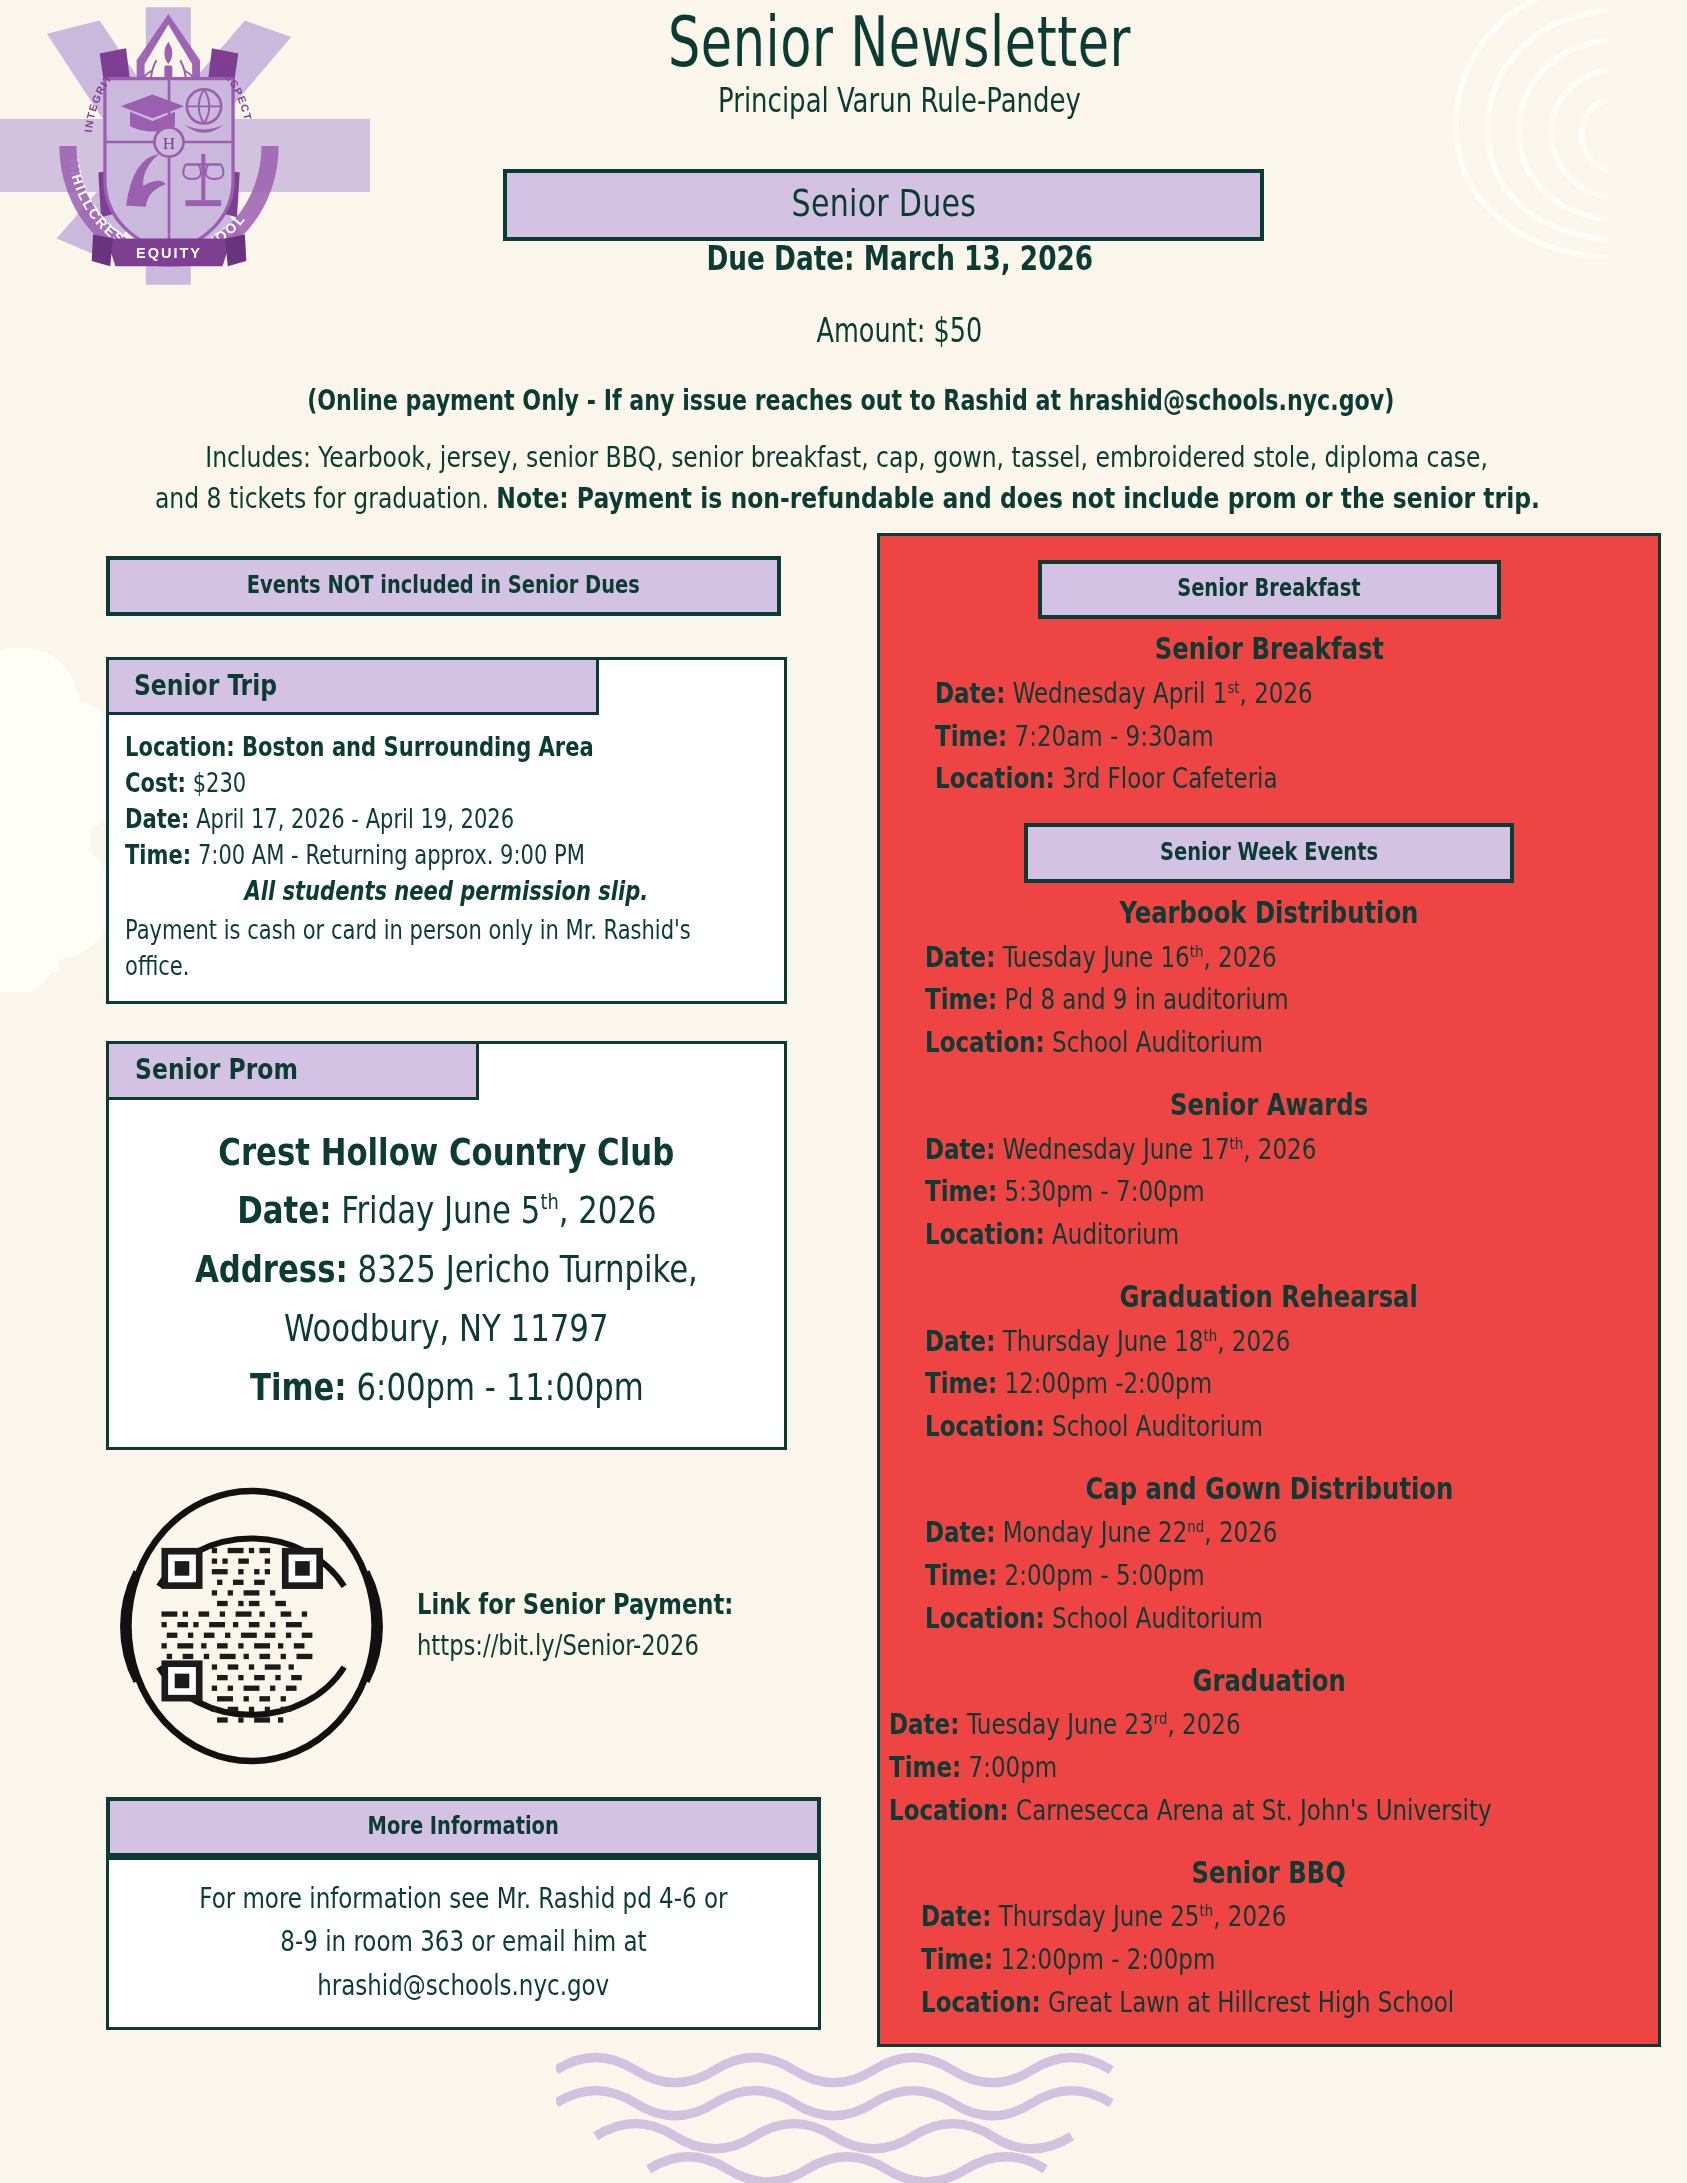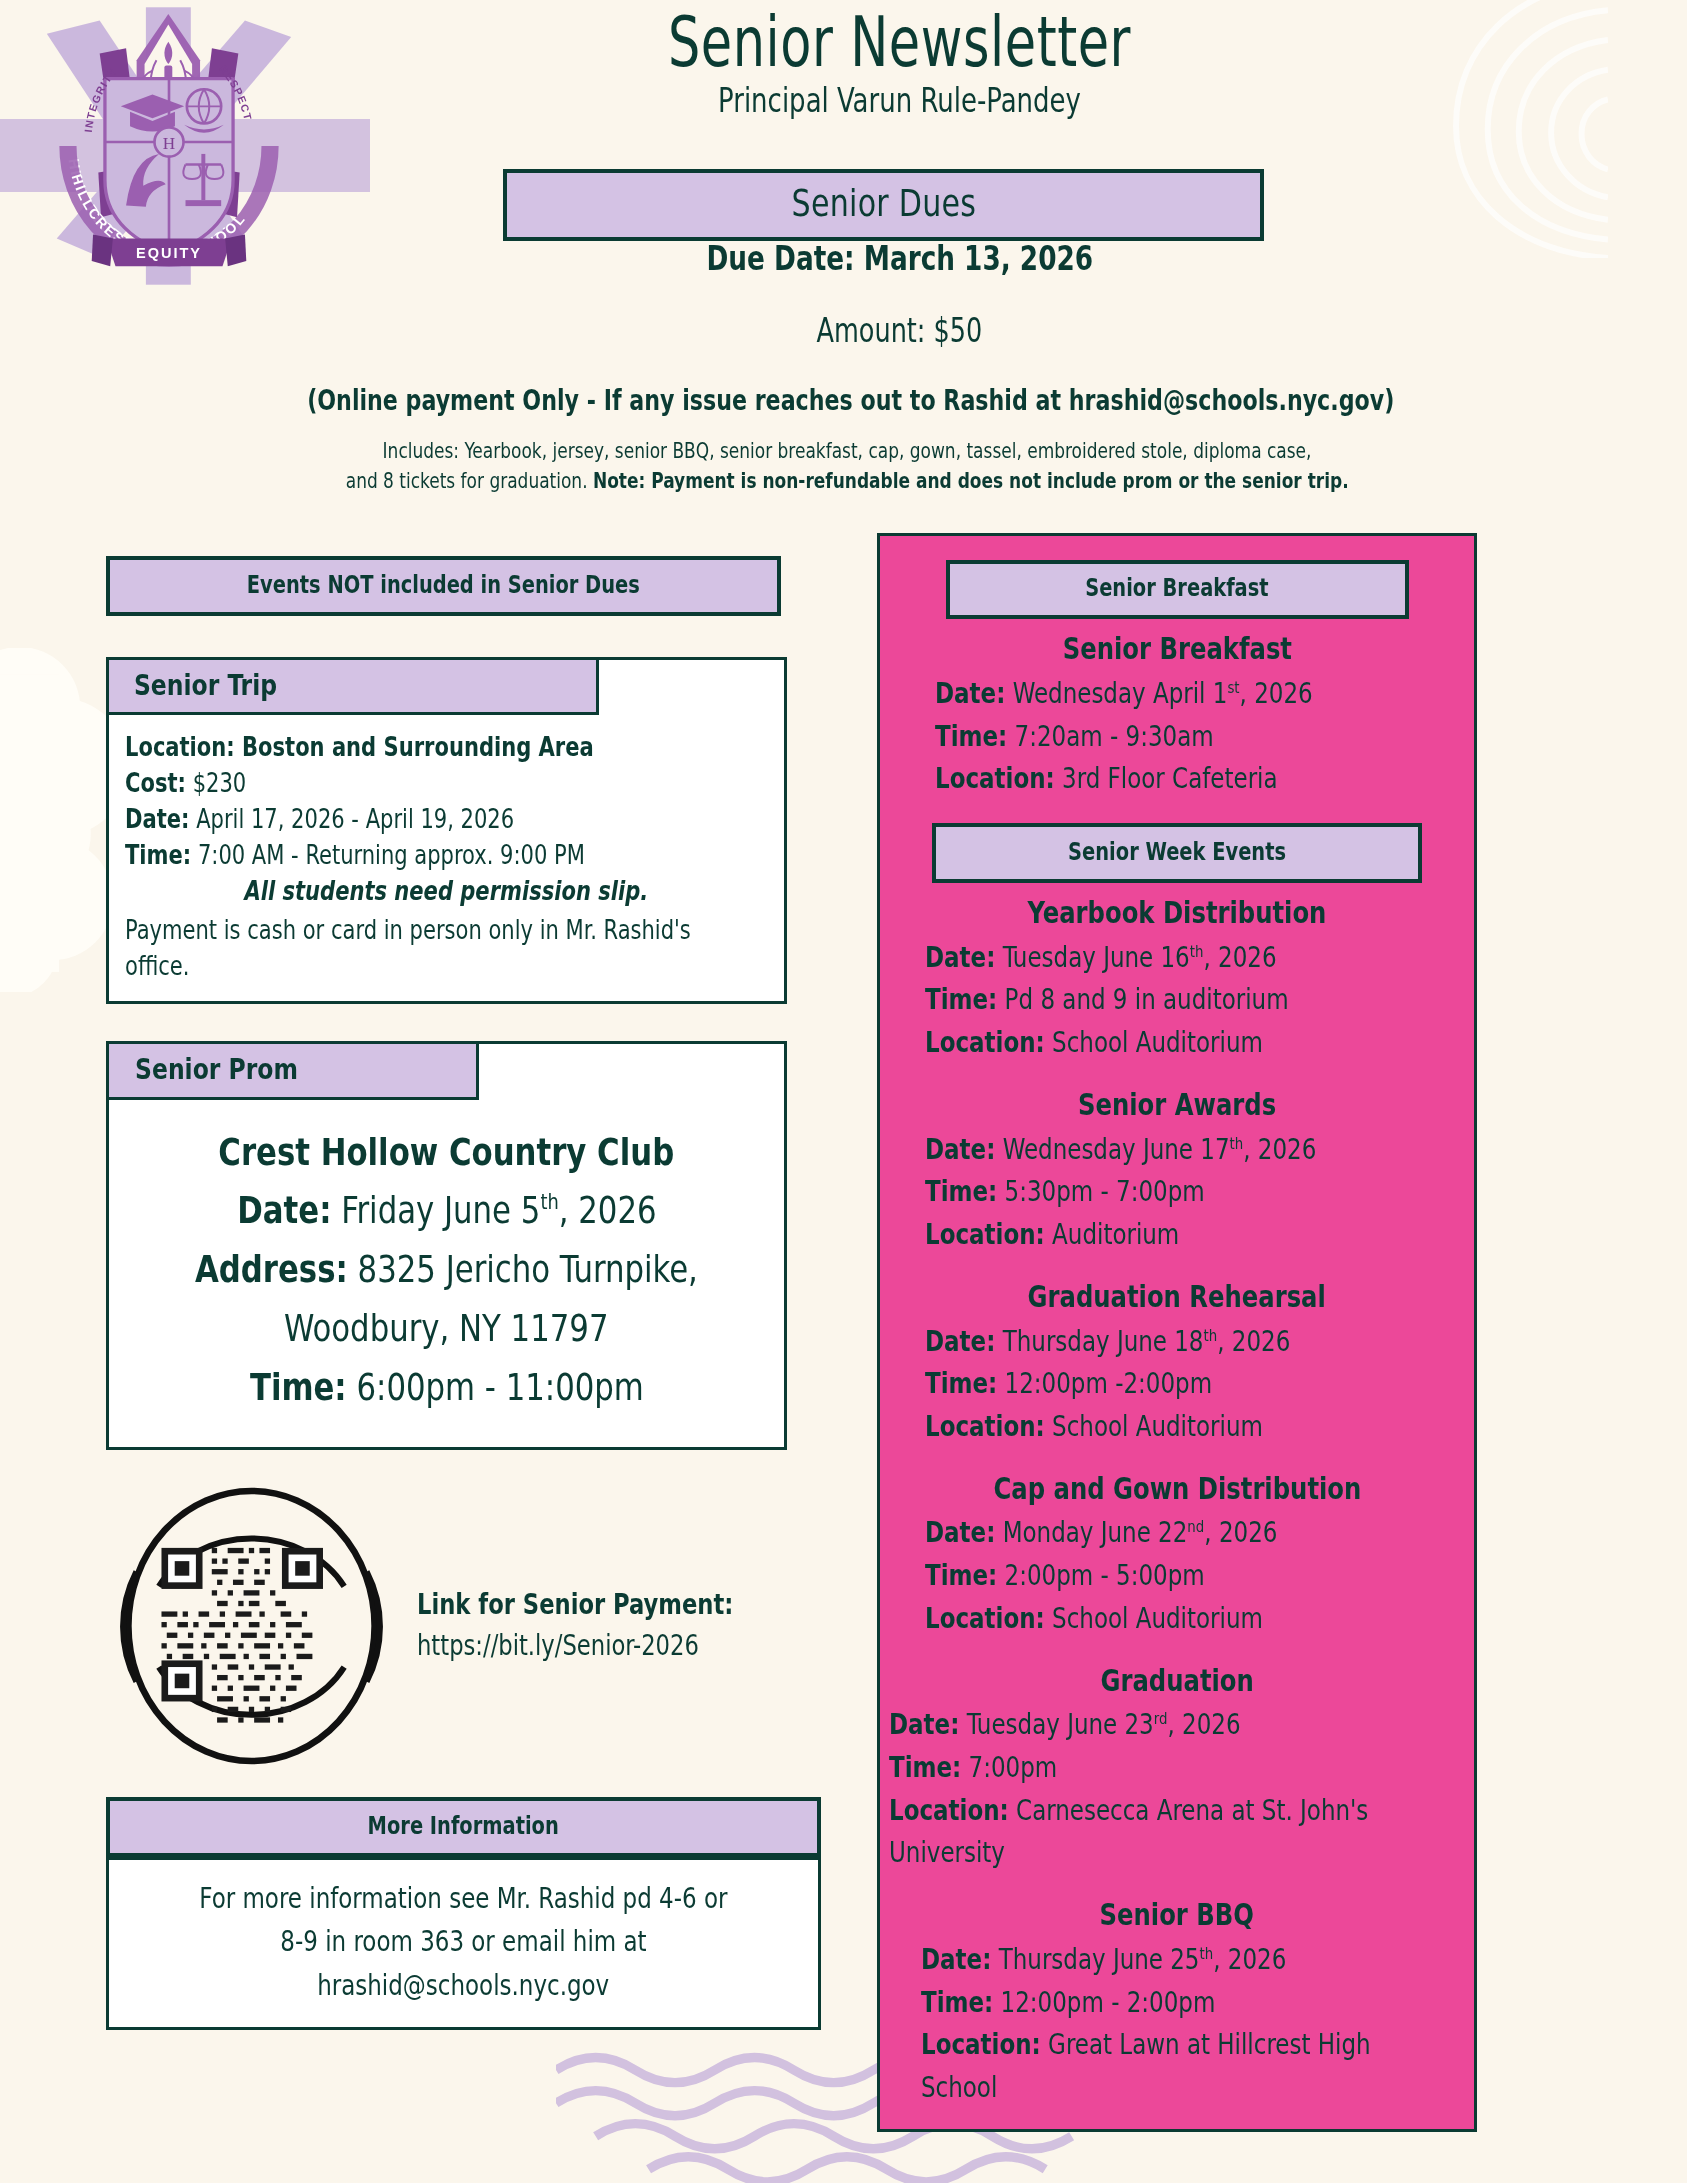--- a/index.html
+++ b/index.html
@@ -123,40 +123,40 @@
     font-weight: 700;
     font-family: "DejaVu Sans Condensed", "Liberation Sans Narrow", "Liberation Sans", sans-serif;
   }
   .online-note span { display:inline-block; transform: scaleX(.88); }
 
   .includes {
     position: absolute;
     left: 40px; top: 437px;
     width: 1614px;
     text-align: center;
-    font-size: 21px;
+    font-size: 29px;
     line-height: 1.42;
     font-family: "DejaVu Sans Condensed", "Liberation Sans Narrow", "Liberation Sans", sans-serif;
   }
   .includes .ln { display:block; }
   .includes .ln > span { display:inline-block; transform: scaleX(.9); }
   .includes b { font-weight: 700; }
 
   
   .col-left {
     position: absolute;
     left: 106px; top: 556px;
     width: 681px;
   }
   .col-right {
     position: absolute;
     left: 877px; top: 533px;
-    width: 600px;
+    width: 784px;
     border: 3.3px solid #0b3b33;
-    background: #ec4899;
+    background: #ef4444;
     padding: 17px 9.3px 20px;
   }
 
   
   .chip {
     background: #d4c2e4;
     border: 4px solid #0b3b33;
     text-align: center;
     font-weight: 700;
     font-family: "DejaVu Sans Condensed", "Liberation Sans Narrow", "Liberation Sans", sans-serif;

